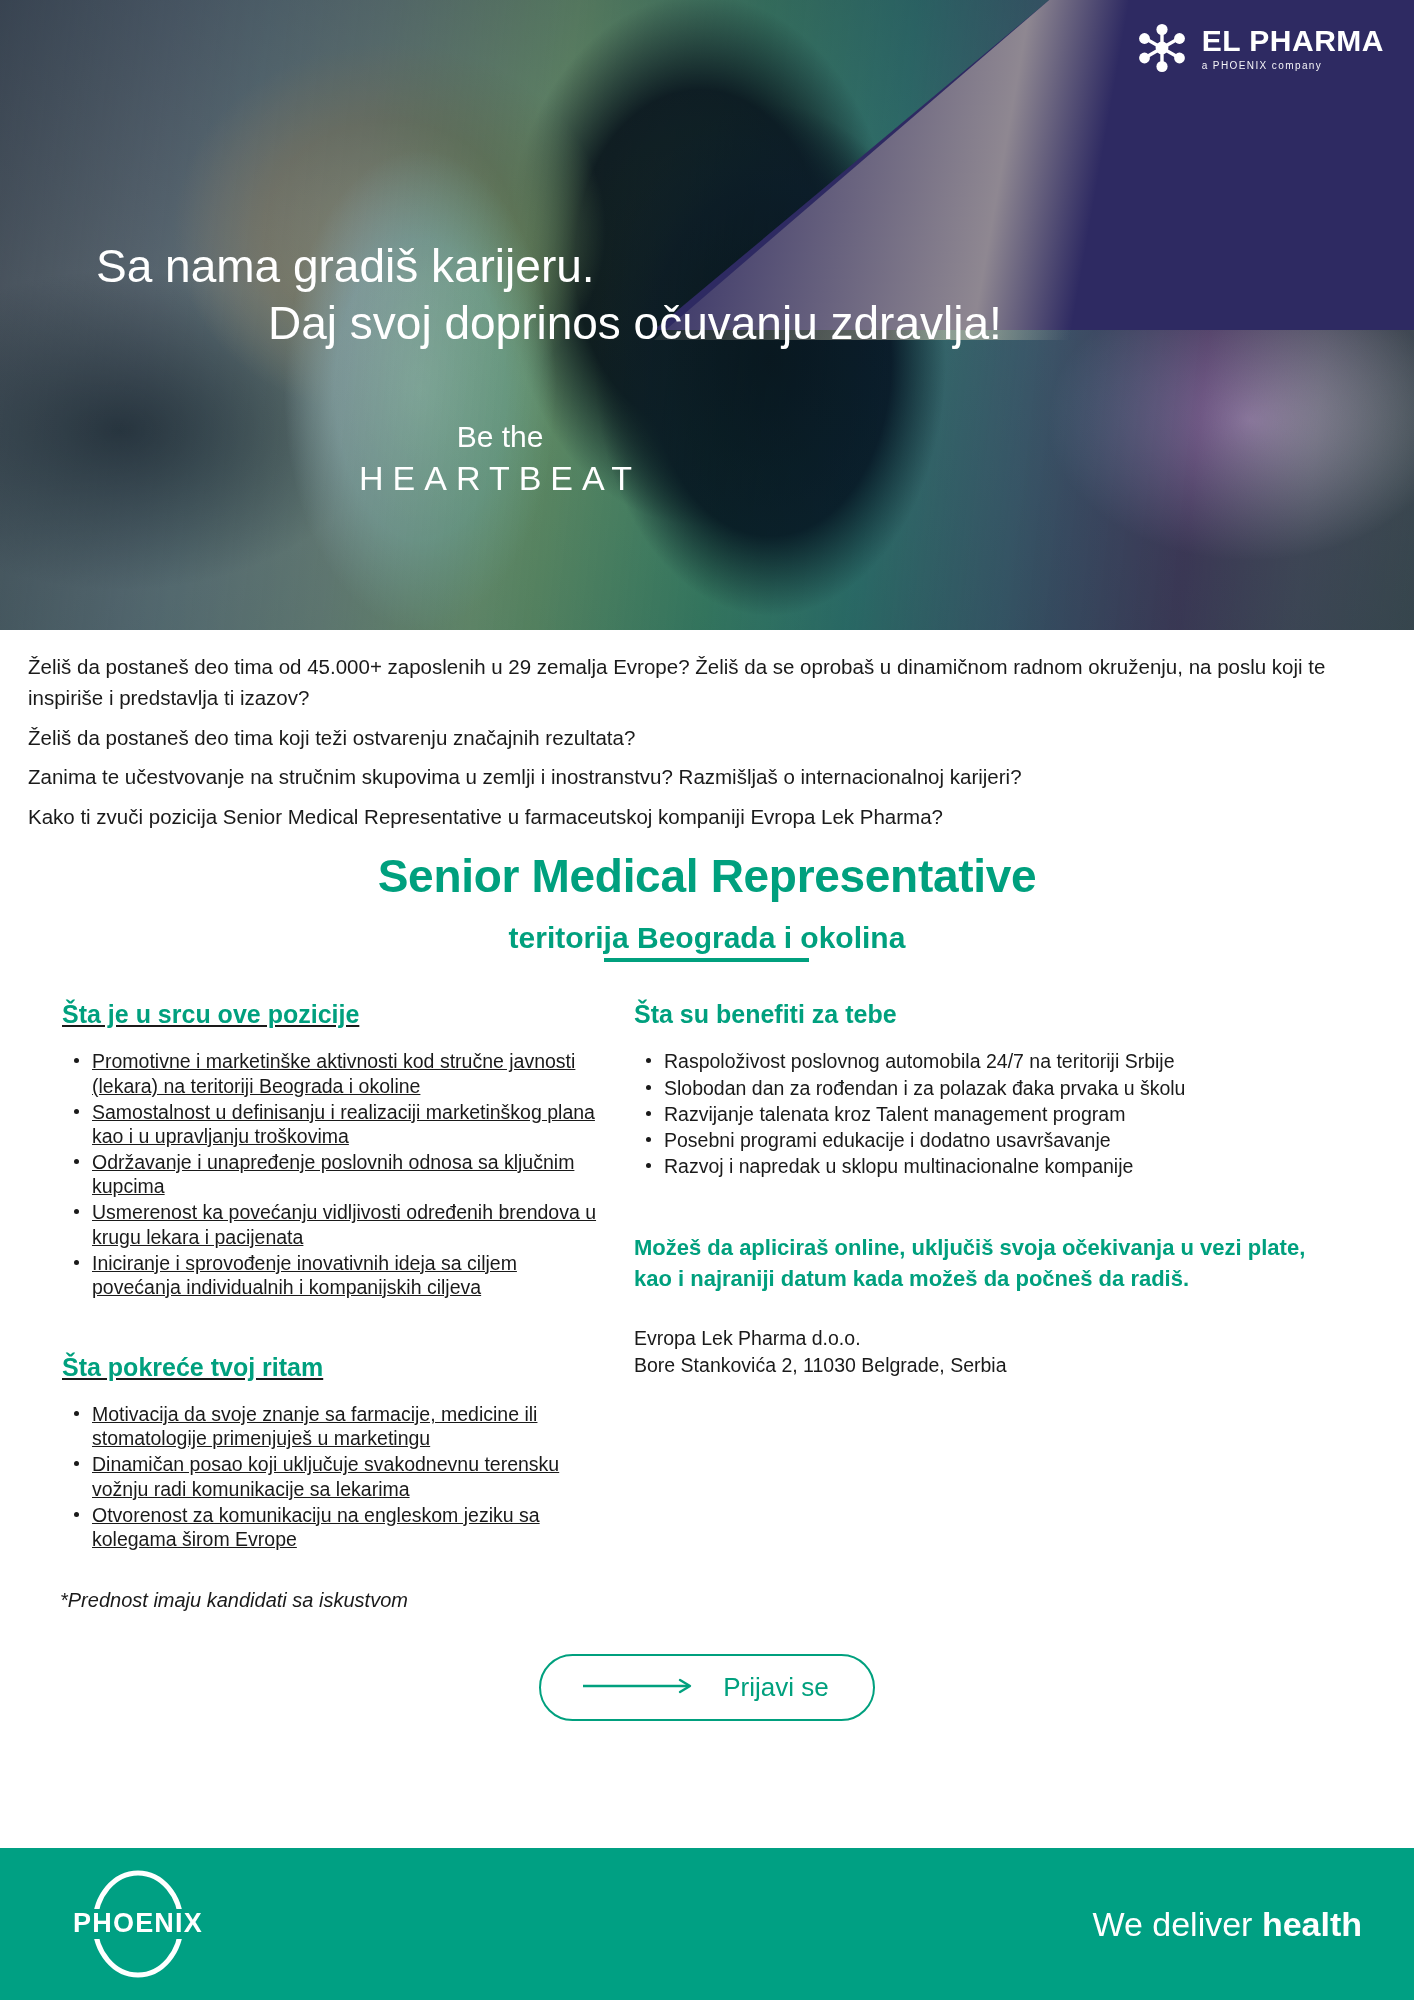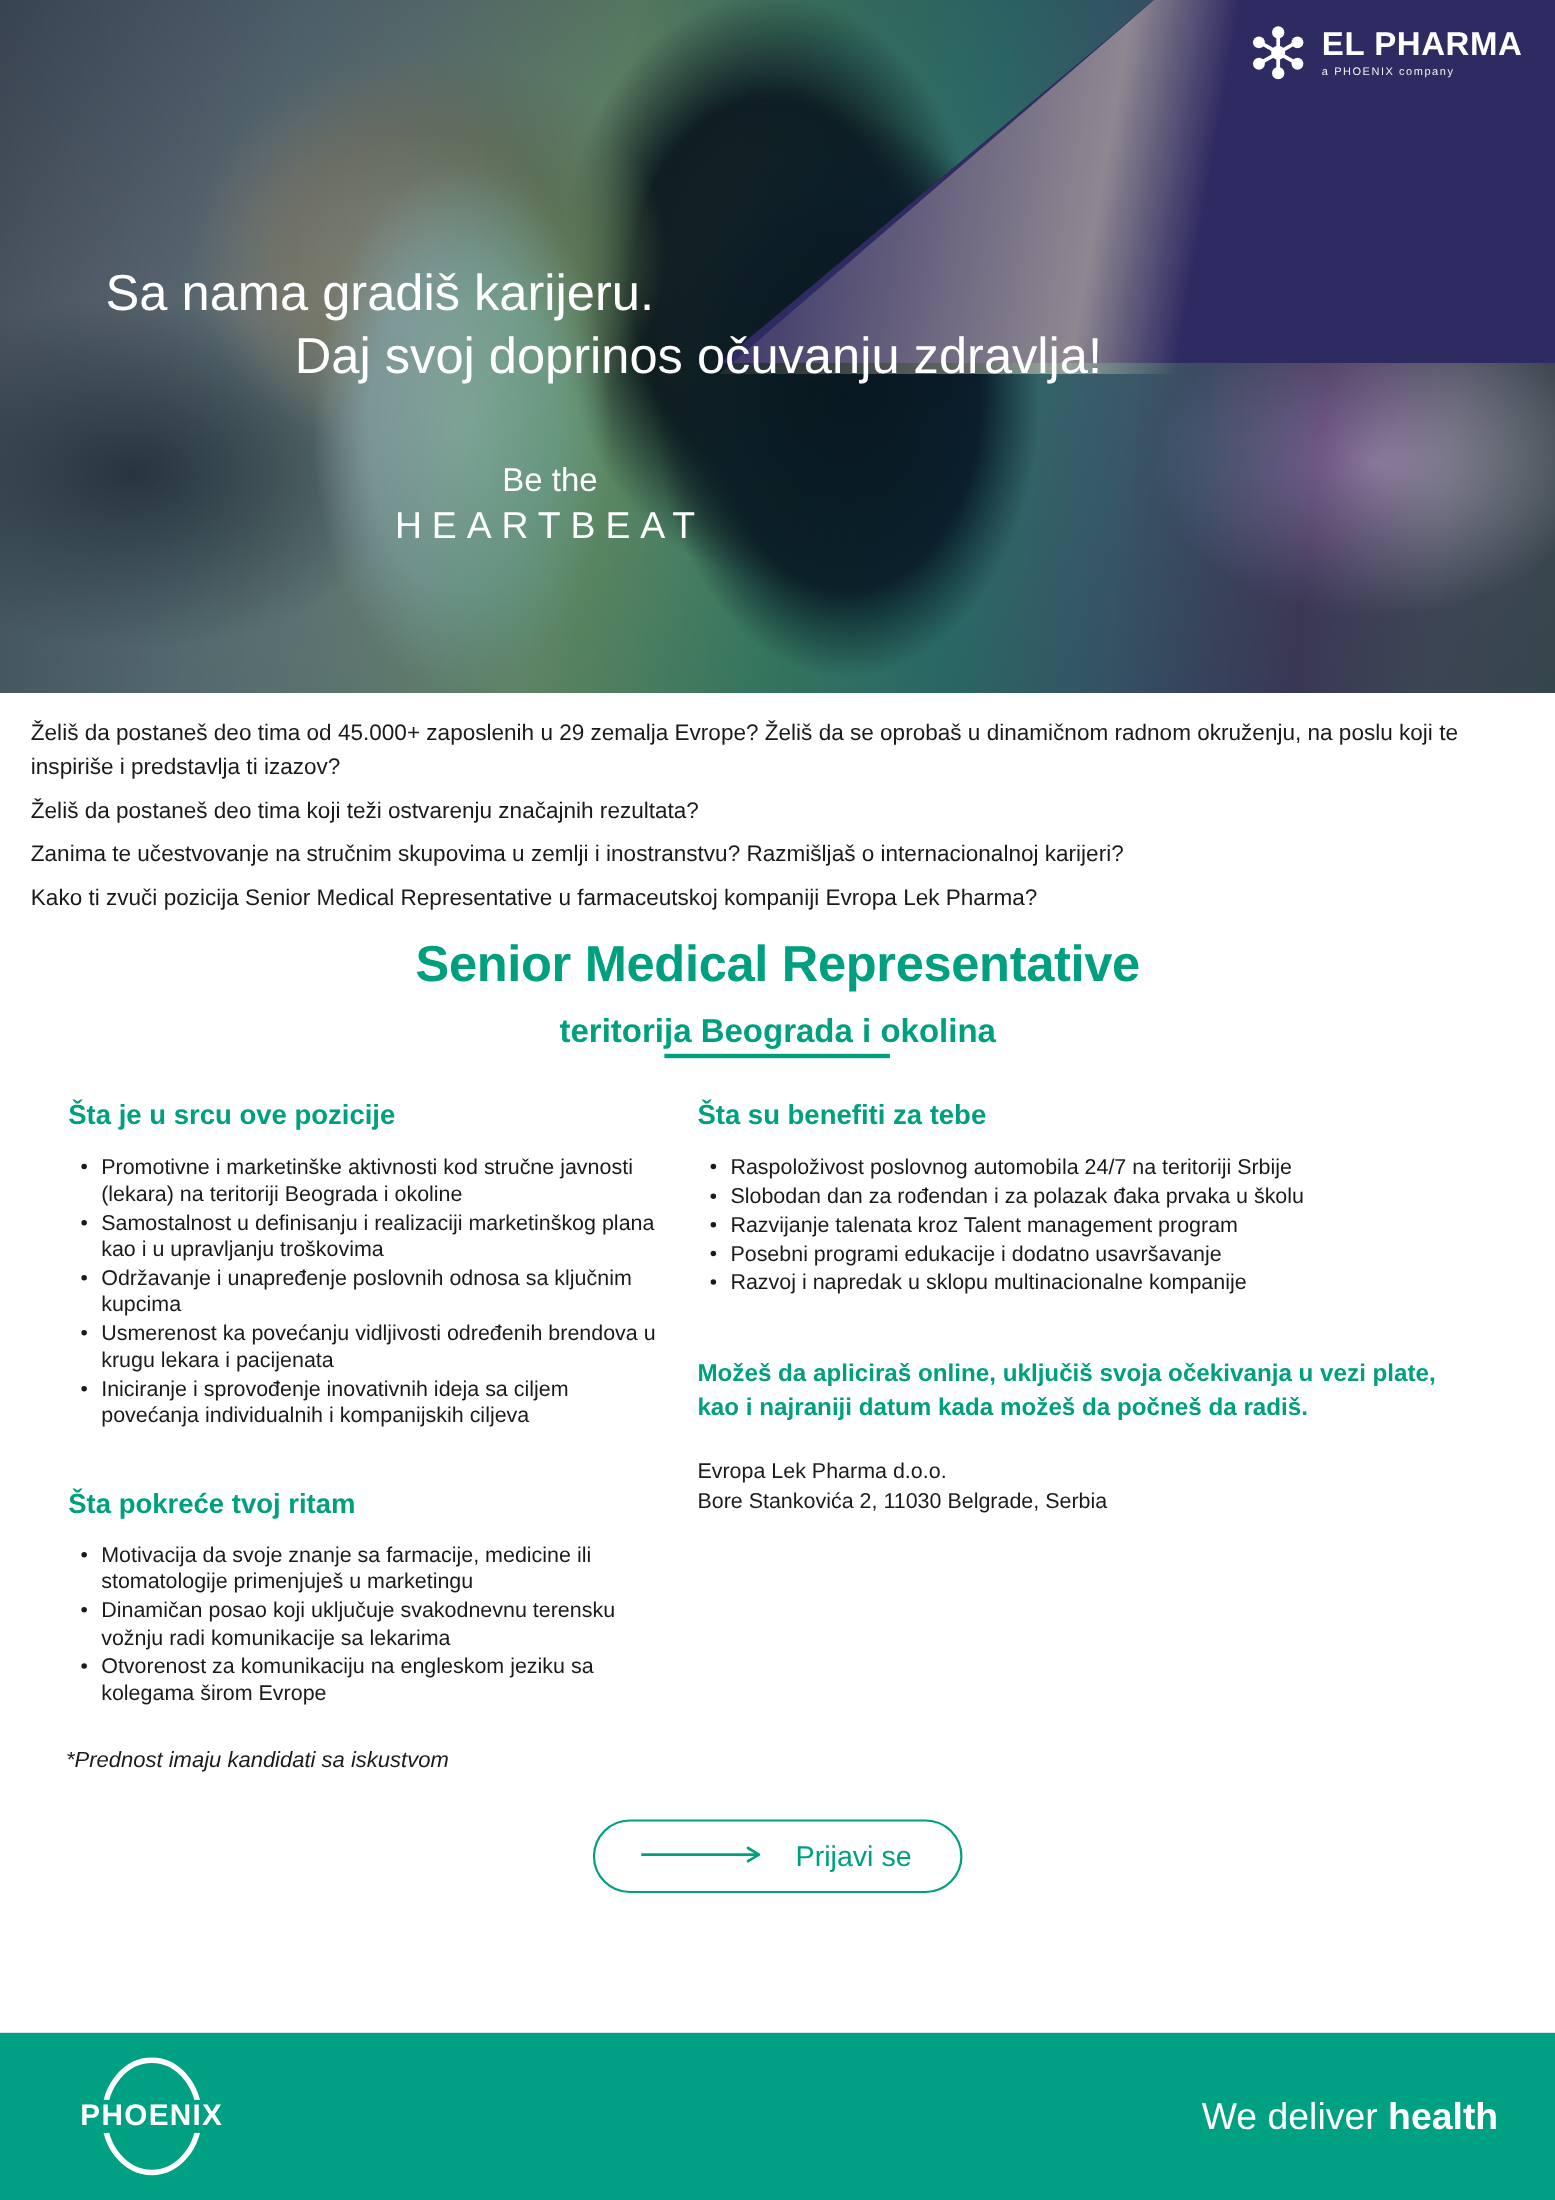--- a/index.html
+++ b/index.html
@@ -120,21 +120,21 @@
   .job-sub {
     color:#00a07e; font-weight:bold; font-size:30px; margin-top:20px; display:inline-block;
     position:relative;
   }
   .job-sub .ul {
     display:block; height:4px; background:#00a07e; width:205px; margin:3px auto 0 auto;
   }
 
   
   .cols { display:flex; padding:38px 40px 0 62px; gap:0; }
-  .col-l { width:540px; flex:none; }
+  .col-l { width:540px; flex:none;text-decoration:underline; }
   .col-r { width:720px; flex:none; padding-left:32px; }
 
   .sec-head {
     color:#00a07e; font-weight:bold; font-size:25px; margin-bottom:20px;
   }
   ul.blist { list-style:none; }
   ul.blist li {
     position:relative; padding-left:30px; margin-bottom:2px;
     font-size:19.5px; line-height:1.24; color:#1a1a1a;
   }

